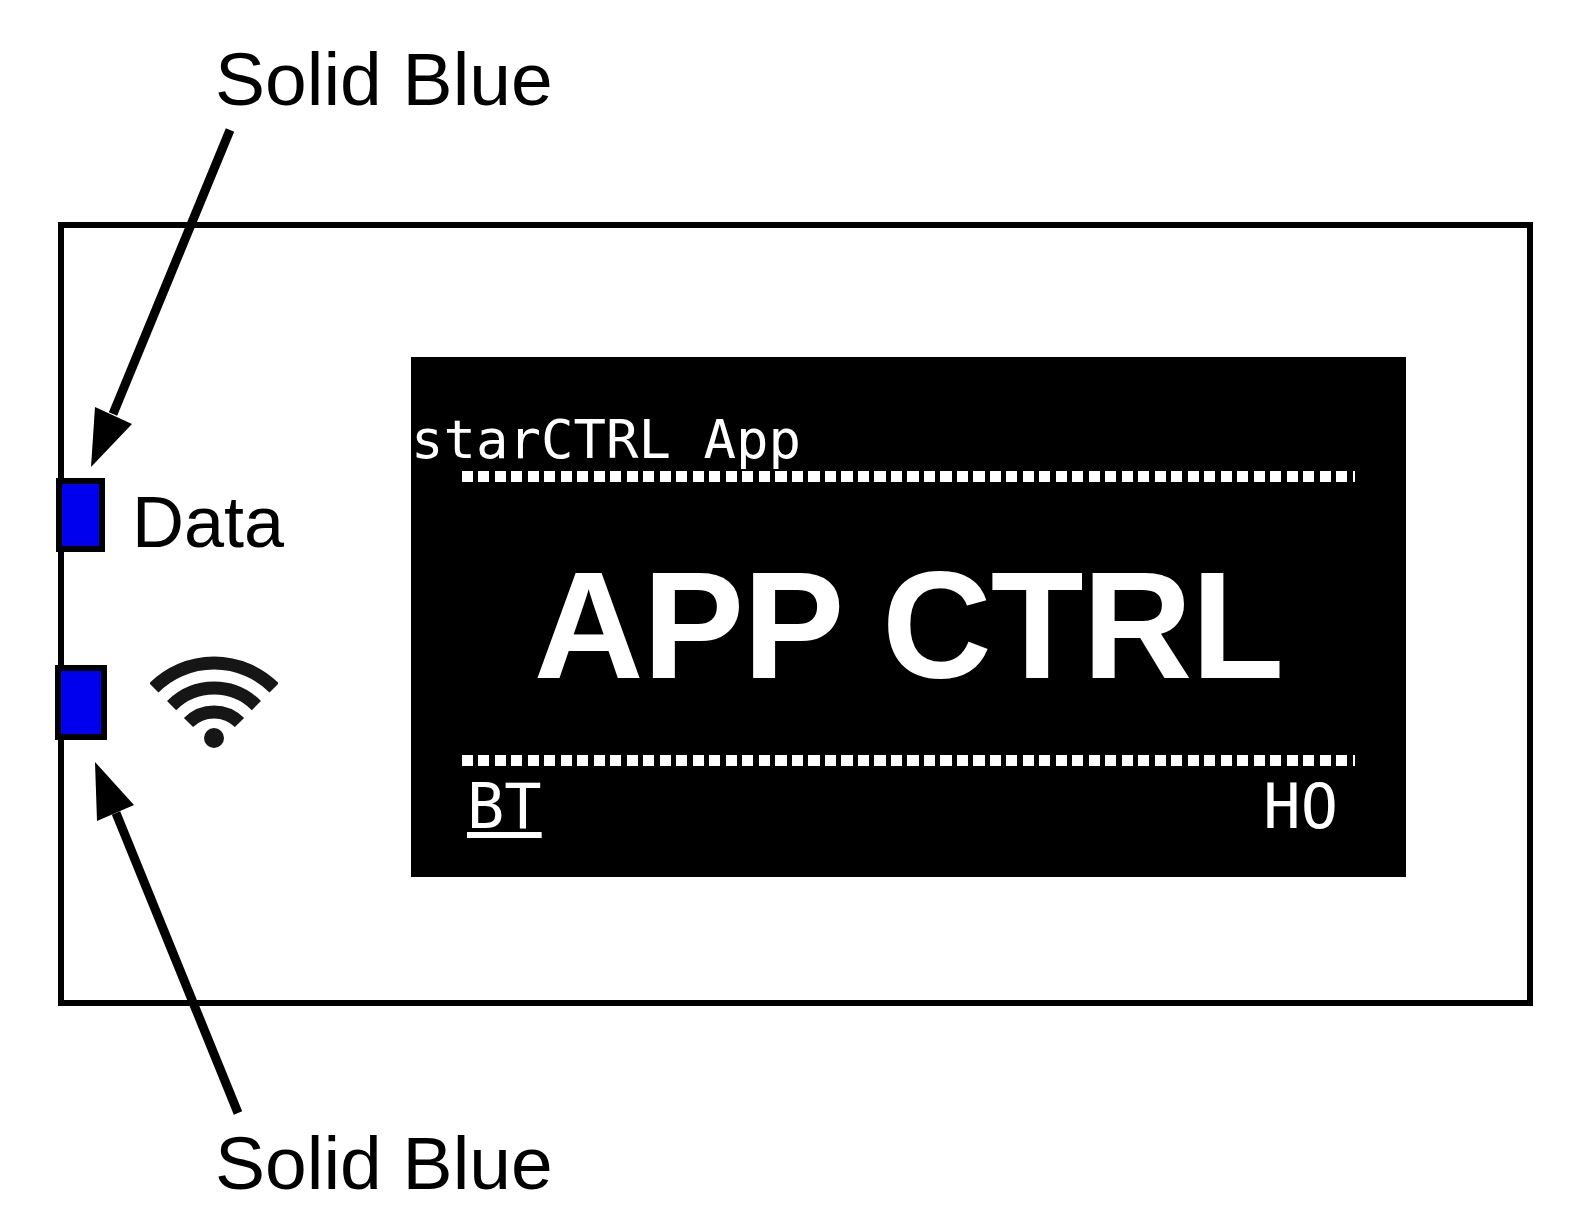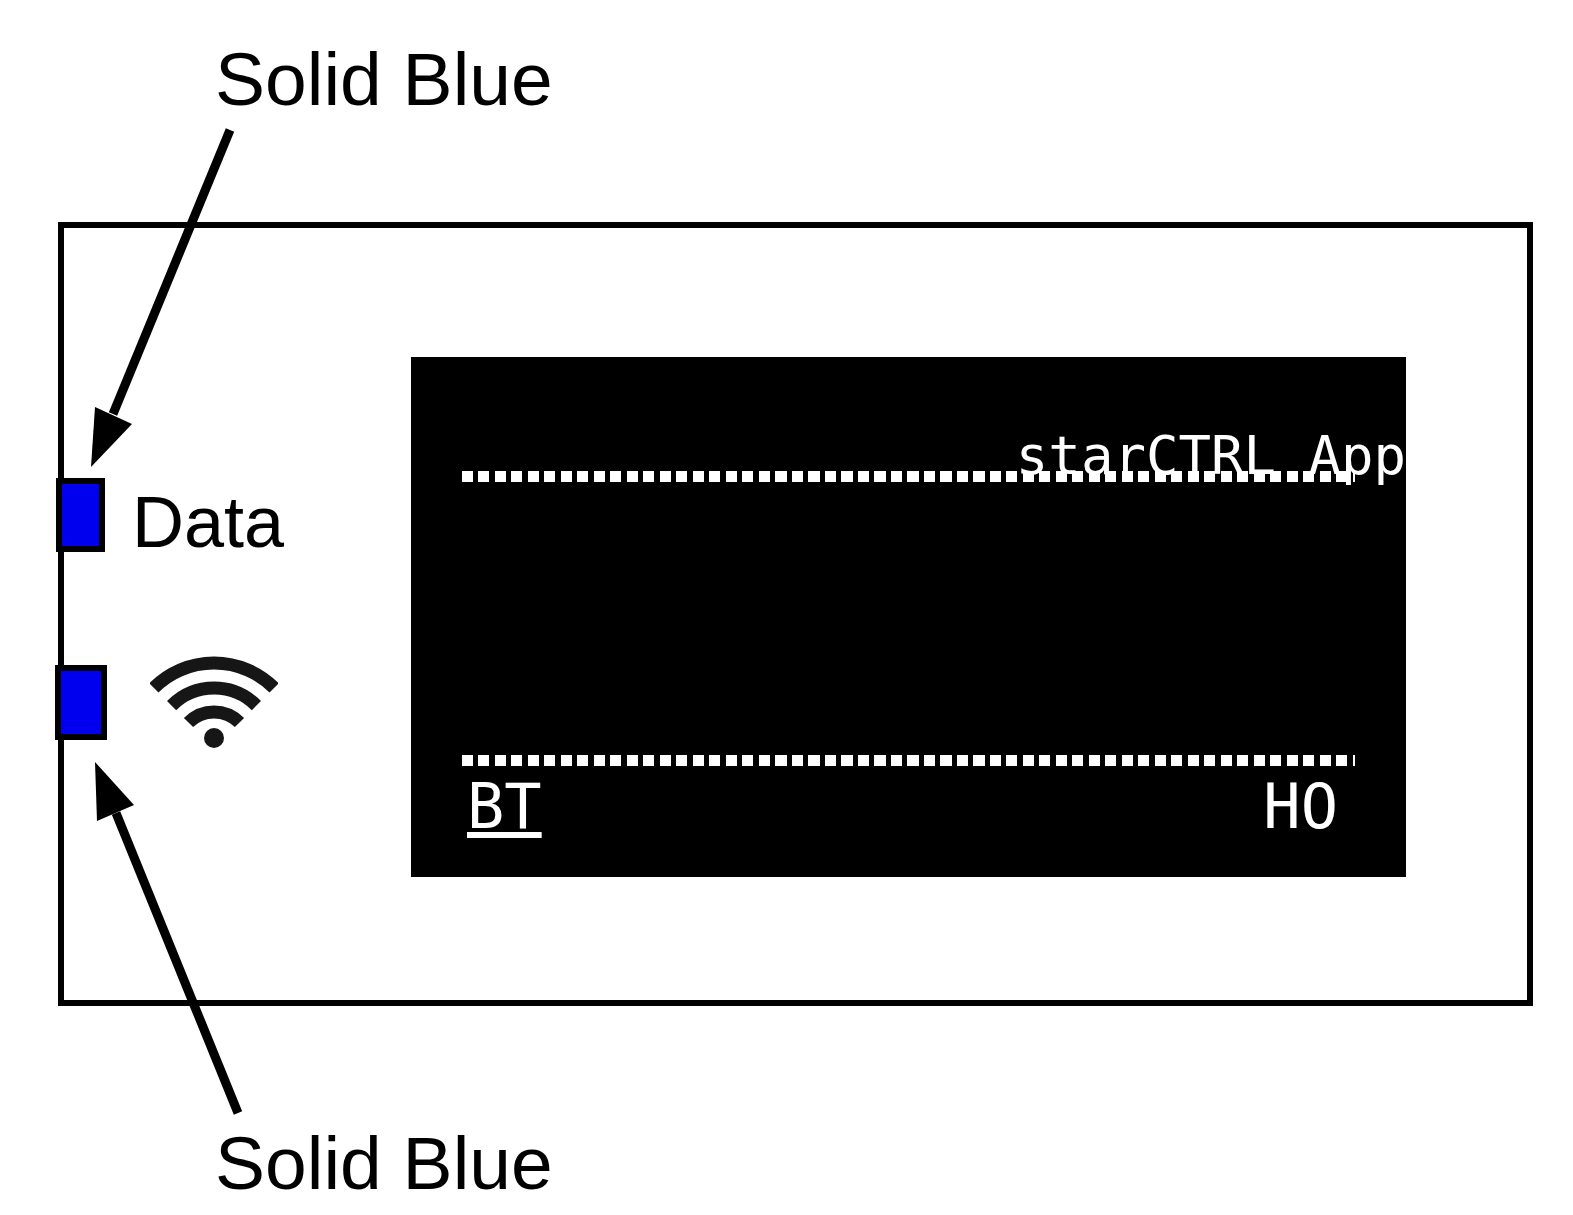--- a/index.html
+++ b/index.html
@@ -43,25 +43,24 @@
   .wifi-box{position:absolute;left:150px;top:653px;width:128px;height:95px;}
   .lcd{
     position:absolute;
     left:411px;top:357px;
     width:995px;height:520px;
     overflow:hidden;
   }
   .lcd-title{
     position:absolute;
     left:0;top:56px;width:100%;
-    text-align:right;
+    text-align:left;
     font-family:"DejaVu Sans Mono", monospace;
     font-size:54px;line-height:54px;
     white-space:nowrap;
-    margin-top:16px;
   }
   .dotted-line{
     position:absolute;
     left:51px;width:893px;height:11px;
     background:repeating-linear-gradient(to right,#ffffff 0px,#ffffff 11px,transparent 11px,transparent 16.5px);
   }
   .dotted-top{top:114px;}
   .dotted-bottom{top:398px;}
   .lcd-main{
     position:absolute;
@@ -112,20 +111,21 @@
         <path d="M 21.6,52.6 A 60 60 0 0 1 106.4,52.6"></path>
         <path d="M 3.9,34.9 A 85 85 0 0 1 124.1,34.9"></path>
       </g>
       <circle cx="64" cy="85" r="10" fill="#161616" stroke="none"></circle>
     </svg>
   </div>
 
   <div class="lcd" style="background-color: rgb(0, 0, 0);">
     <div class="lcd-title" style="color: rgb(255, 255, 255);">starCTRL App</div>
     <div class="dotted-line dotted-top"></div>
+    <div class="lcd-main" style="color: rgb(255, 255, 255);">APP CTRL</div>
     <div class="dotted-line dotted-bottom"></div>
     <div class="lcd-footer-left" style="color: rgb(255, 255, 255);">BT</div>
     <div class="lcd-footer-right" style="color: rgb(255, 255, 255);">HO</div>
   </div>
 
   <svg class="arrows-overlay" viewBox="0 0 1573 1215">
 
     <g>
       <line x1="230" y1="130" x2="113" y2="414" stroke="#000000" stroke-width="9"></line>
       <polygon points="91,467 132,424 95,407" fill="#000000"></polygon>

